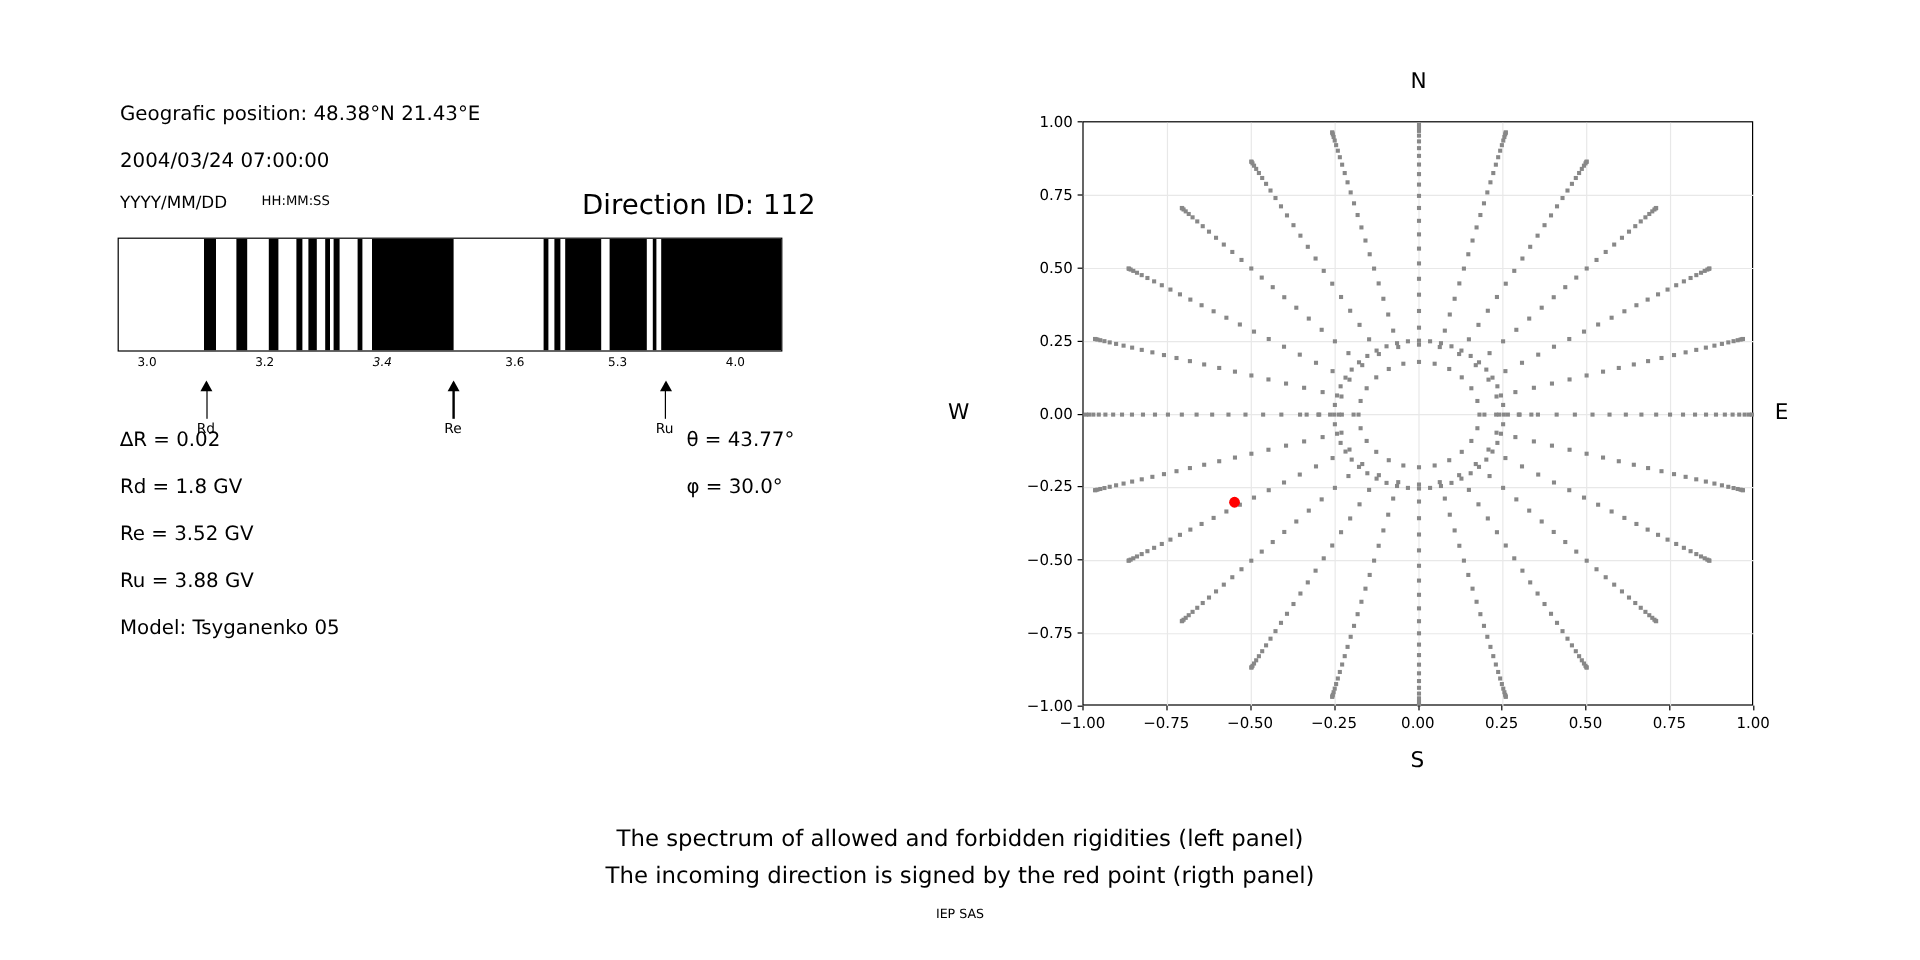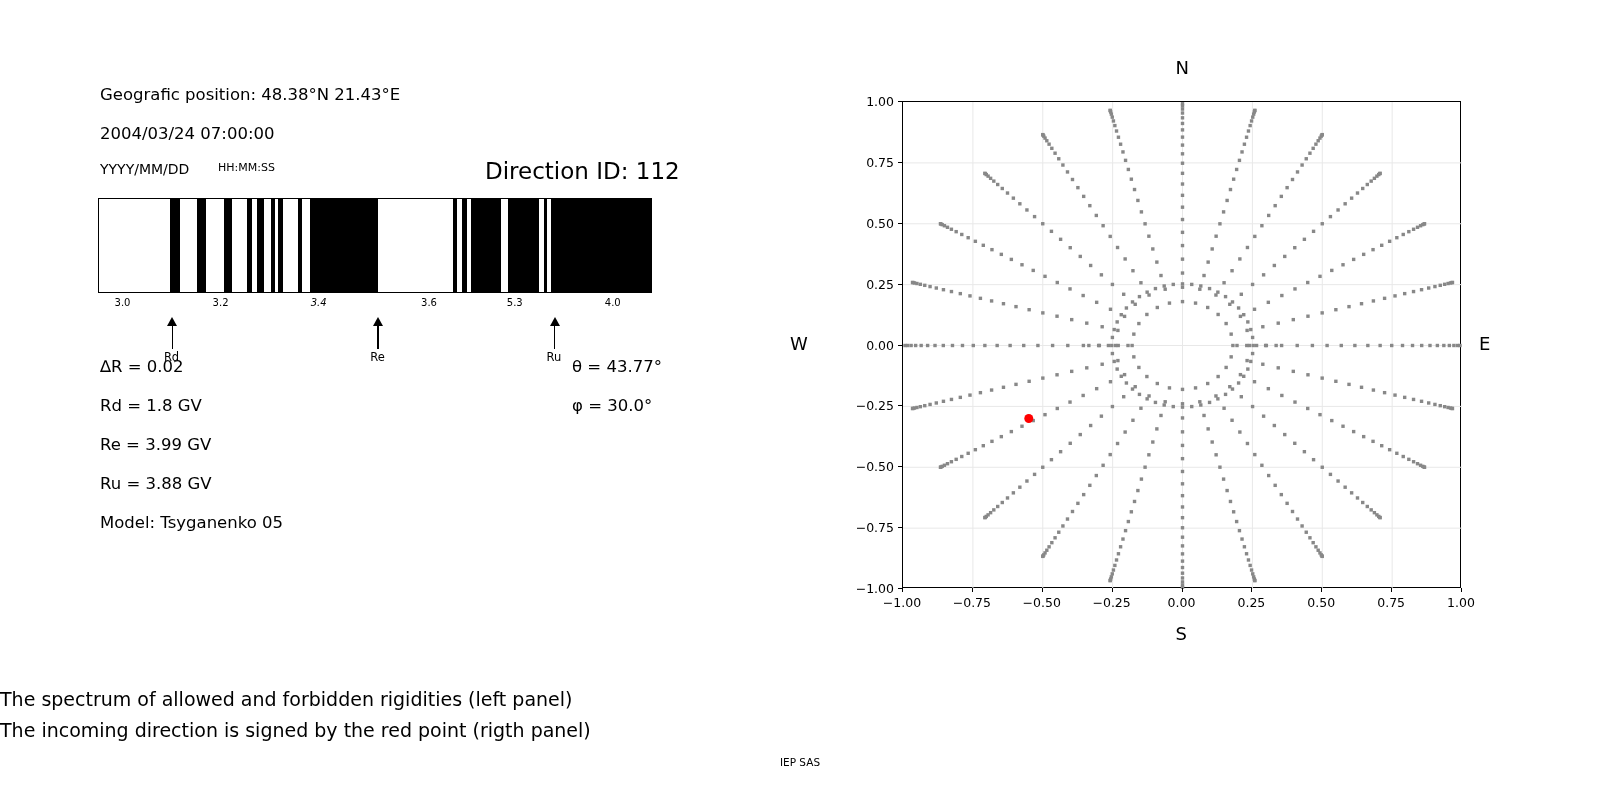--- a/index.html
+++ b/index.html
@@ -143,21 +143,21 @@
   .compass {
     position: absolute;
     font-size: 18px;
     white-space: nowrap;
   }
 
   
   .caption {
     position: absolute;
     width: 1600px;
-    text-align: left;
+    text-align: center;
     font-size: 19px;
     white-space: nowrap;
   }
   #caption-1 { top: 688px; }
   #caption-2 { top: 719px; }
   #footer-credit {
     position: absolute;
     width: 1600px;
     text-align: center;
     top: 756px;
@@ -217,21 +217,21 @@
       </div>
       <div class="marker" style="left: 455.947px; top: 24px;">
         <div class="stem"></div>
         <div class="head"></div>
         <div class="mlabel">Ru</div>
       </div>
     </div>
 
   <div class="param param-left" style="top:357px">∆R = 0.02</div>
   <div class="param param-left" style="top:396px">Rd = 1.8 GV</div>
-  <div class="param param-left" style="top:435px">Re = 3.99 GV</div>
+  <div class="param param-left" style="top:435px">Re = 3.52 GV</div>
   <div class="param param-left" style="top:474px">Ru = 3.88 GV</div>
   <div class="param param-left" style="top:513px">Model: Tsyganenko 05</div>
 
   <div class="param param-right" style="top:357px">θ = 43.77°</div>
   <div class="param param-right" style="top:396px">φ = 30.0°</div>
 </div>
 
 <div id="right-panel">
   <div id="plot-frame">
     <svg id="plot-svg" width="559" height="487">

